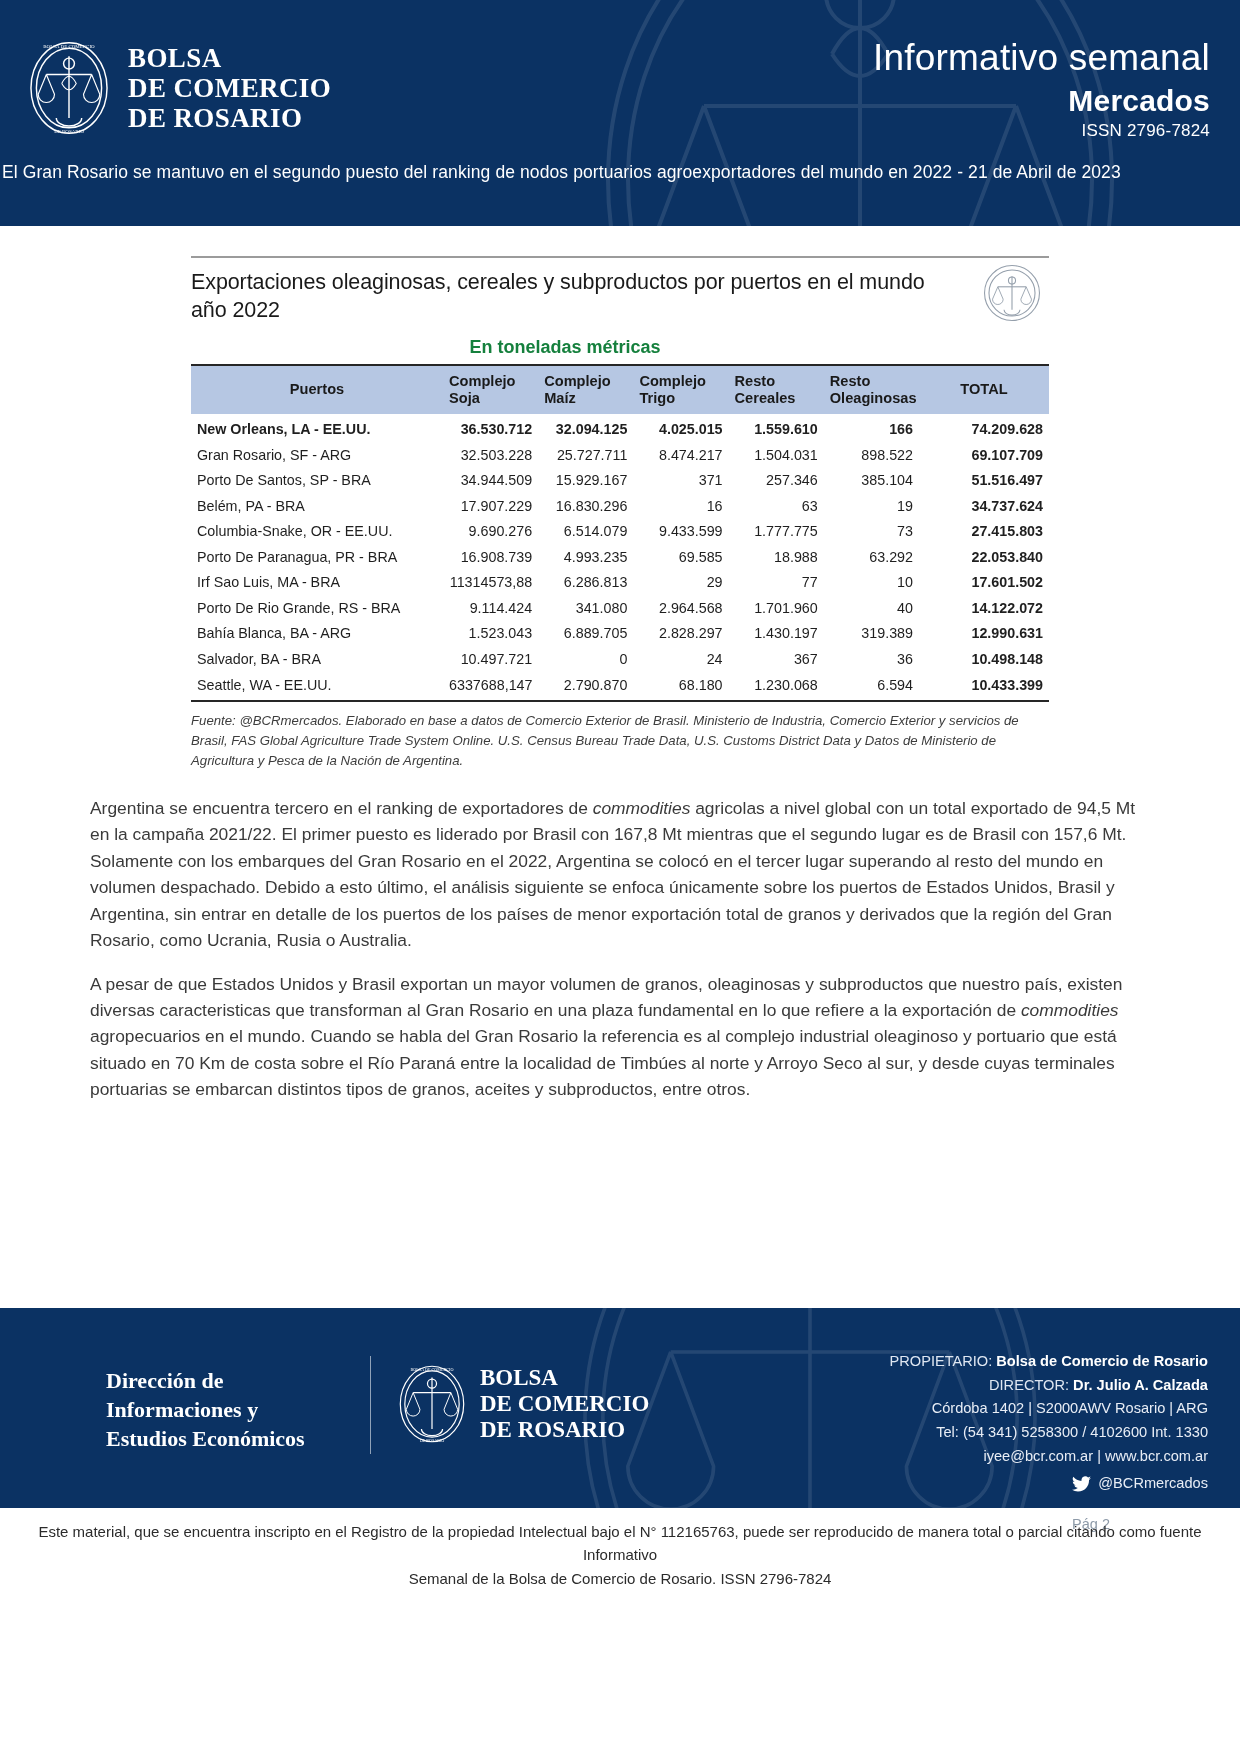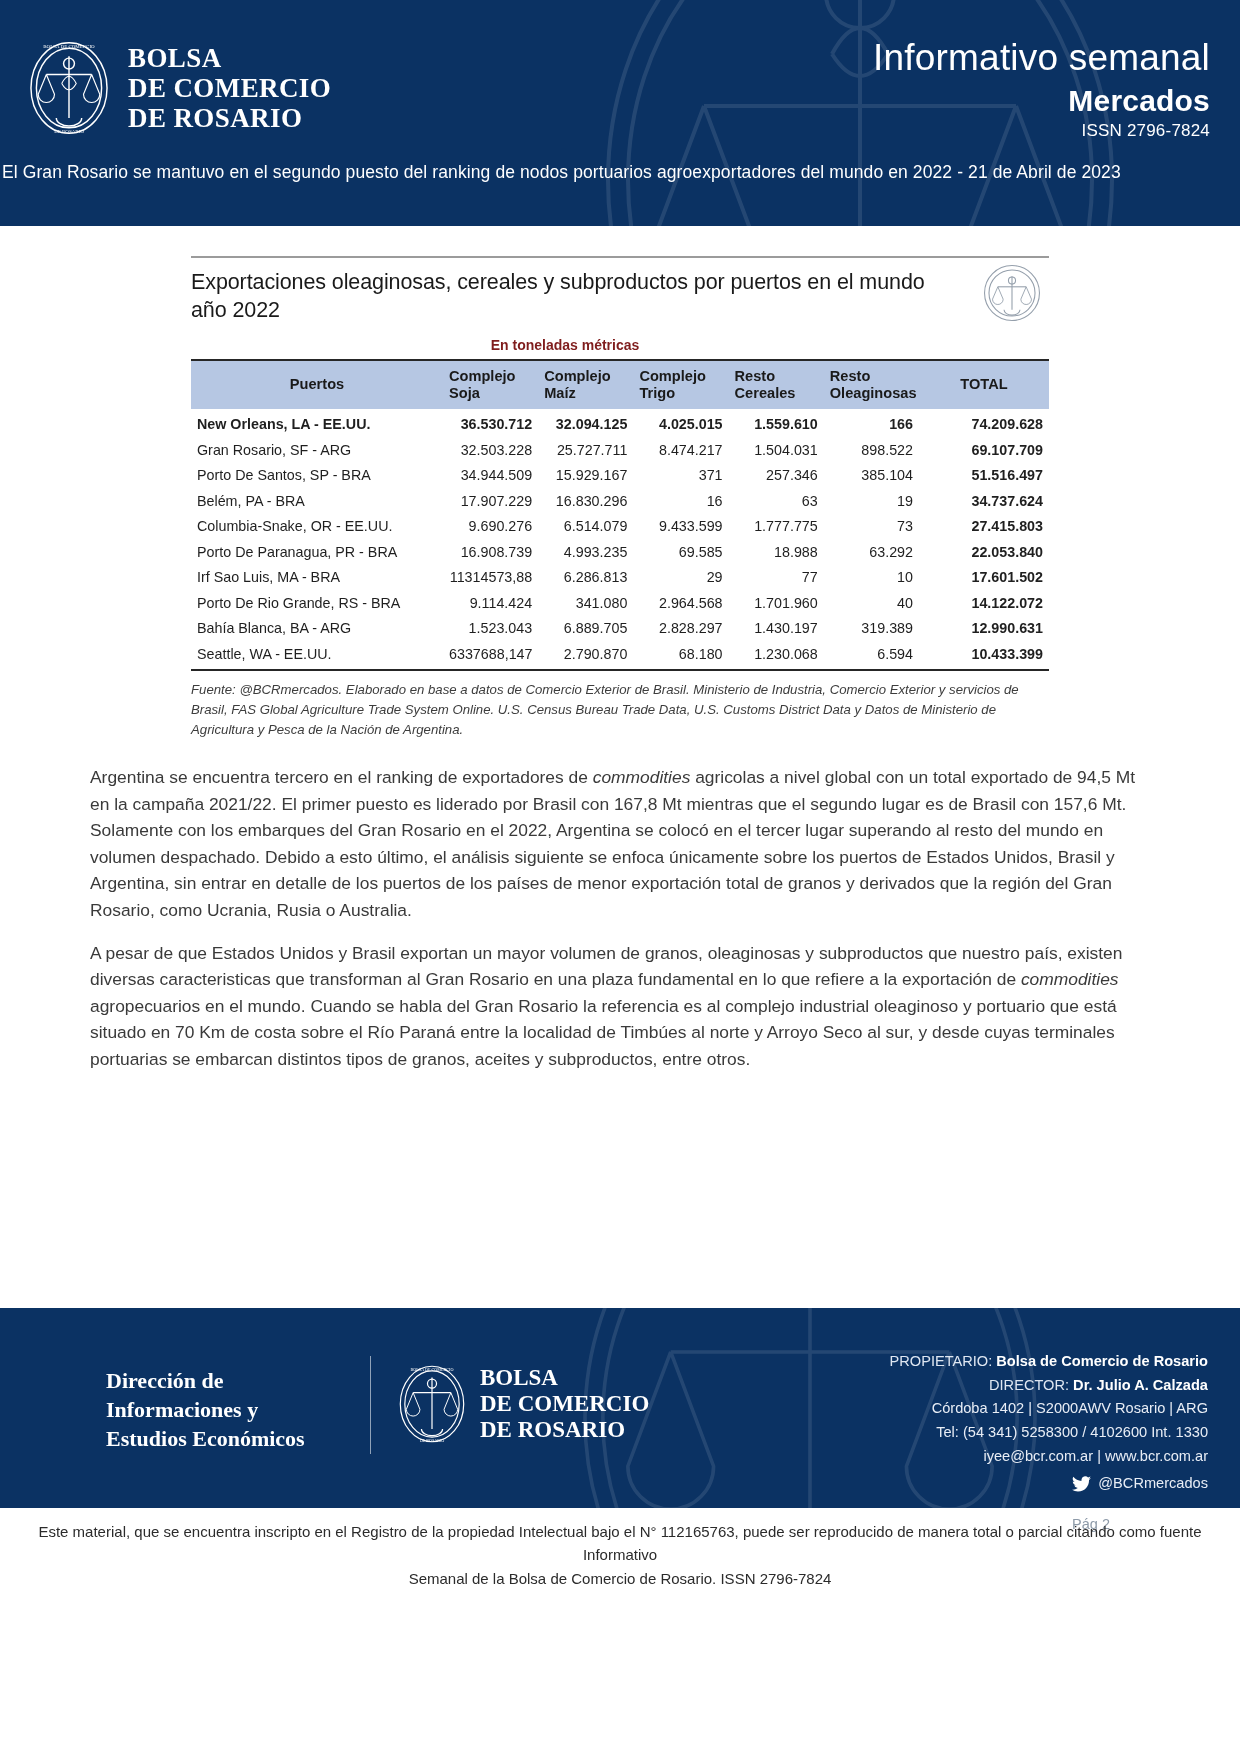--- a/index.html
+++ b/index.html
@@ -130,23 +130,23 @@
   .fig-seal {
     position: absolute;
     right: 6px;
     top: 18px;
     width: 62px;
     height: 62px;
     opacity: 0.82;
   }
   .fig-units {
     text-align: center;
-    font-size: 14px;
+    font-size: 18px;
     font-weight: bold;
-    color: #7f1d1d;
+    color: #15803d;
     margin: 12px 0 6px 0;
     padding-right: 110px;
   }
 
   table.data {
     width: 100%;
     border-collapse: collapse;
     font-size: 14.3px;
     table-layout: fixed;
   }
@@ -449,20 +449,29 @@
           <tr>
             <td class="port">Bahía Blanca, BA - ARG</td>
             <td class="num">1.523.043</td>
             <td class="num">6.889.705</td>
             <td class="num">2.828.297</td>
             <td class="num">1.430.197</td>
             <td class="num">319.389</td>
             <td class="total">12.990.631</td>
           </tr>
           <tr>
+            <td class="port">Salvador, BA - BRA</td>
+            <td class="num">10.497.721</td>
+            <td class="num">0</td>
+            <td class="num">24</td>
+            <td class="num">367</td>
+            <td class="num">36</td>
+            <td class="total">10.498.148</td>
+          </tr>
+          <tr>
             <td class="port">Seattle,  WA - EE.UU.</td>
             <td class="num">6337688,147</td>
             <td class="num">2.790.870</td>
             <td class="num">68.180</td>
             <td class="num">1.230.068</td>
             <td class="num">6.594</td>
             <td class="total">10.433.399</td>
           </tr>
         </tbody>
     </table>

